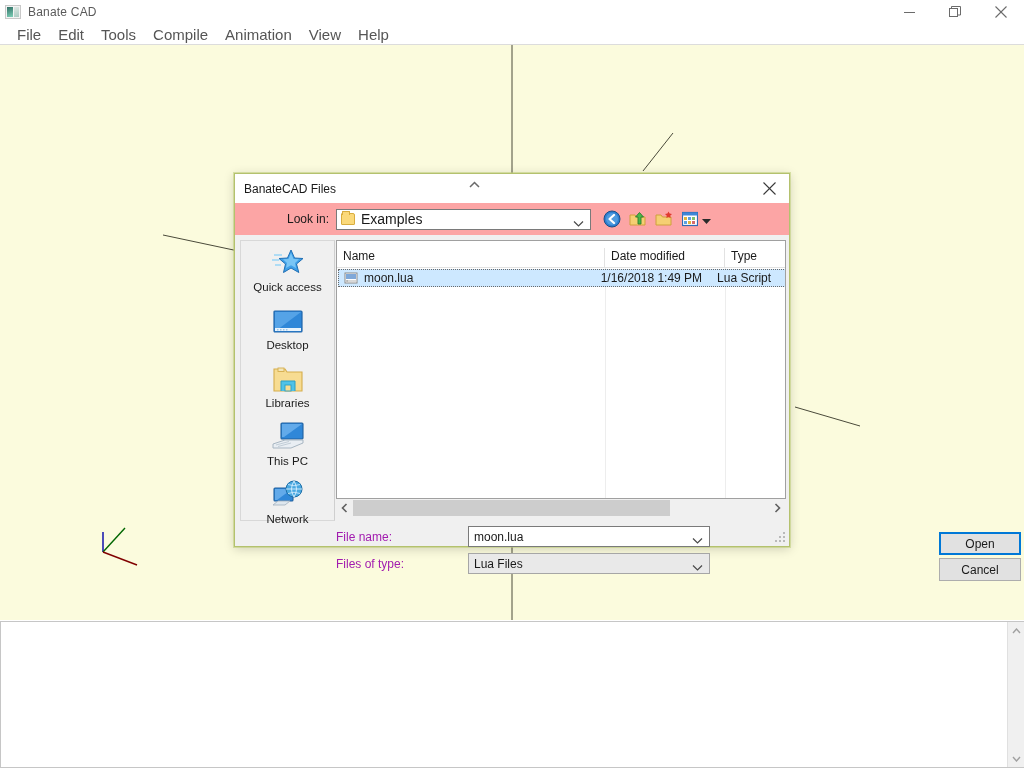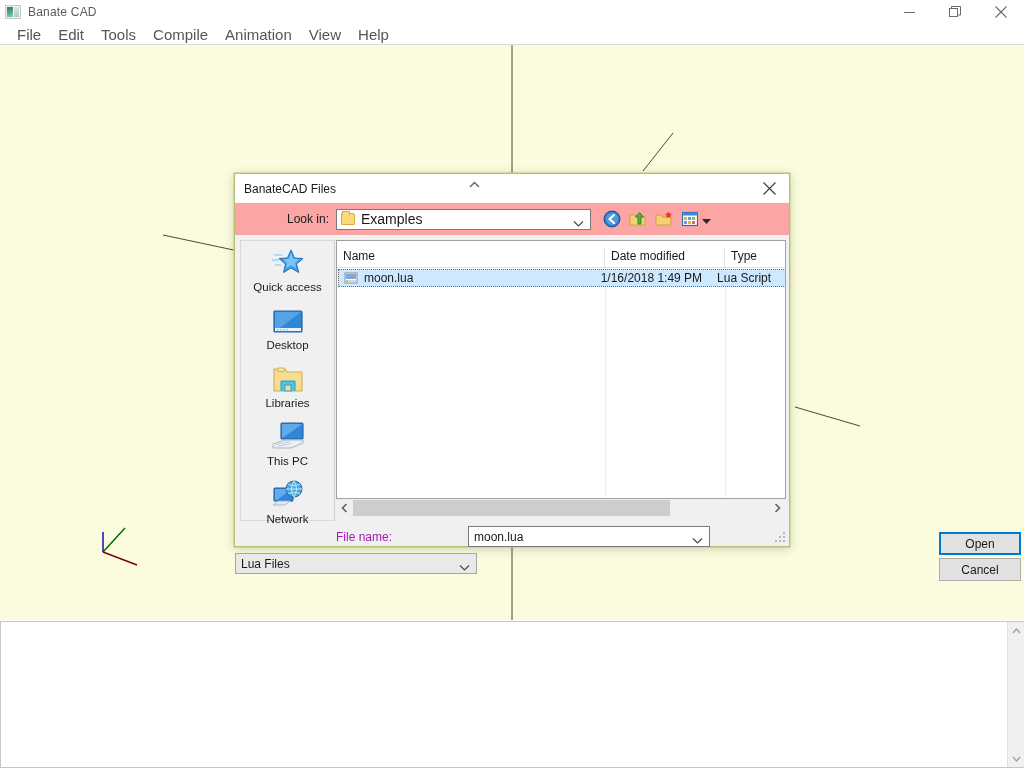--- a/index.html
+++ b/index.html
@@ -548,20 +548,21 @@
         <div class="field-combo">
           <div class="field-text">moon.lua</div>
           <div class="field-chevron">
             <svg width="11" height="8" viewBox="0 0 11 8">
                 <polyline points="1,1.5 5.5,6 10,1.5" fill="none" stroke="#4a4a4a" stroke-width="1.2"></polyline>
               </svg>
           </div>
         </div>
       </div>
       <div class="field-row">
+        <div class="field-label">Files of type:</div>
         <div class="field-combo disabled">
           <div class="field-text">Lua Files</div>
           <div class="field-chevron">
             <svg width="11" height="8" viewBox="0 0 11 8">
                 <polyline points="1,1.5 5.5,6 10,1.5" fill="none" stroke="#4a4a4a" stroke-width="1.2"></polyline>
               </svg>
           </div>
         </div>
       </div>
     </div>

